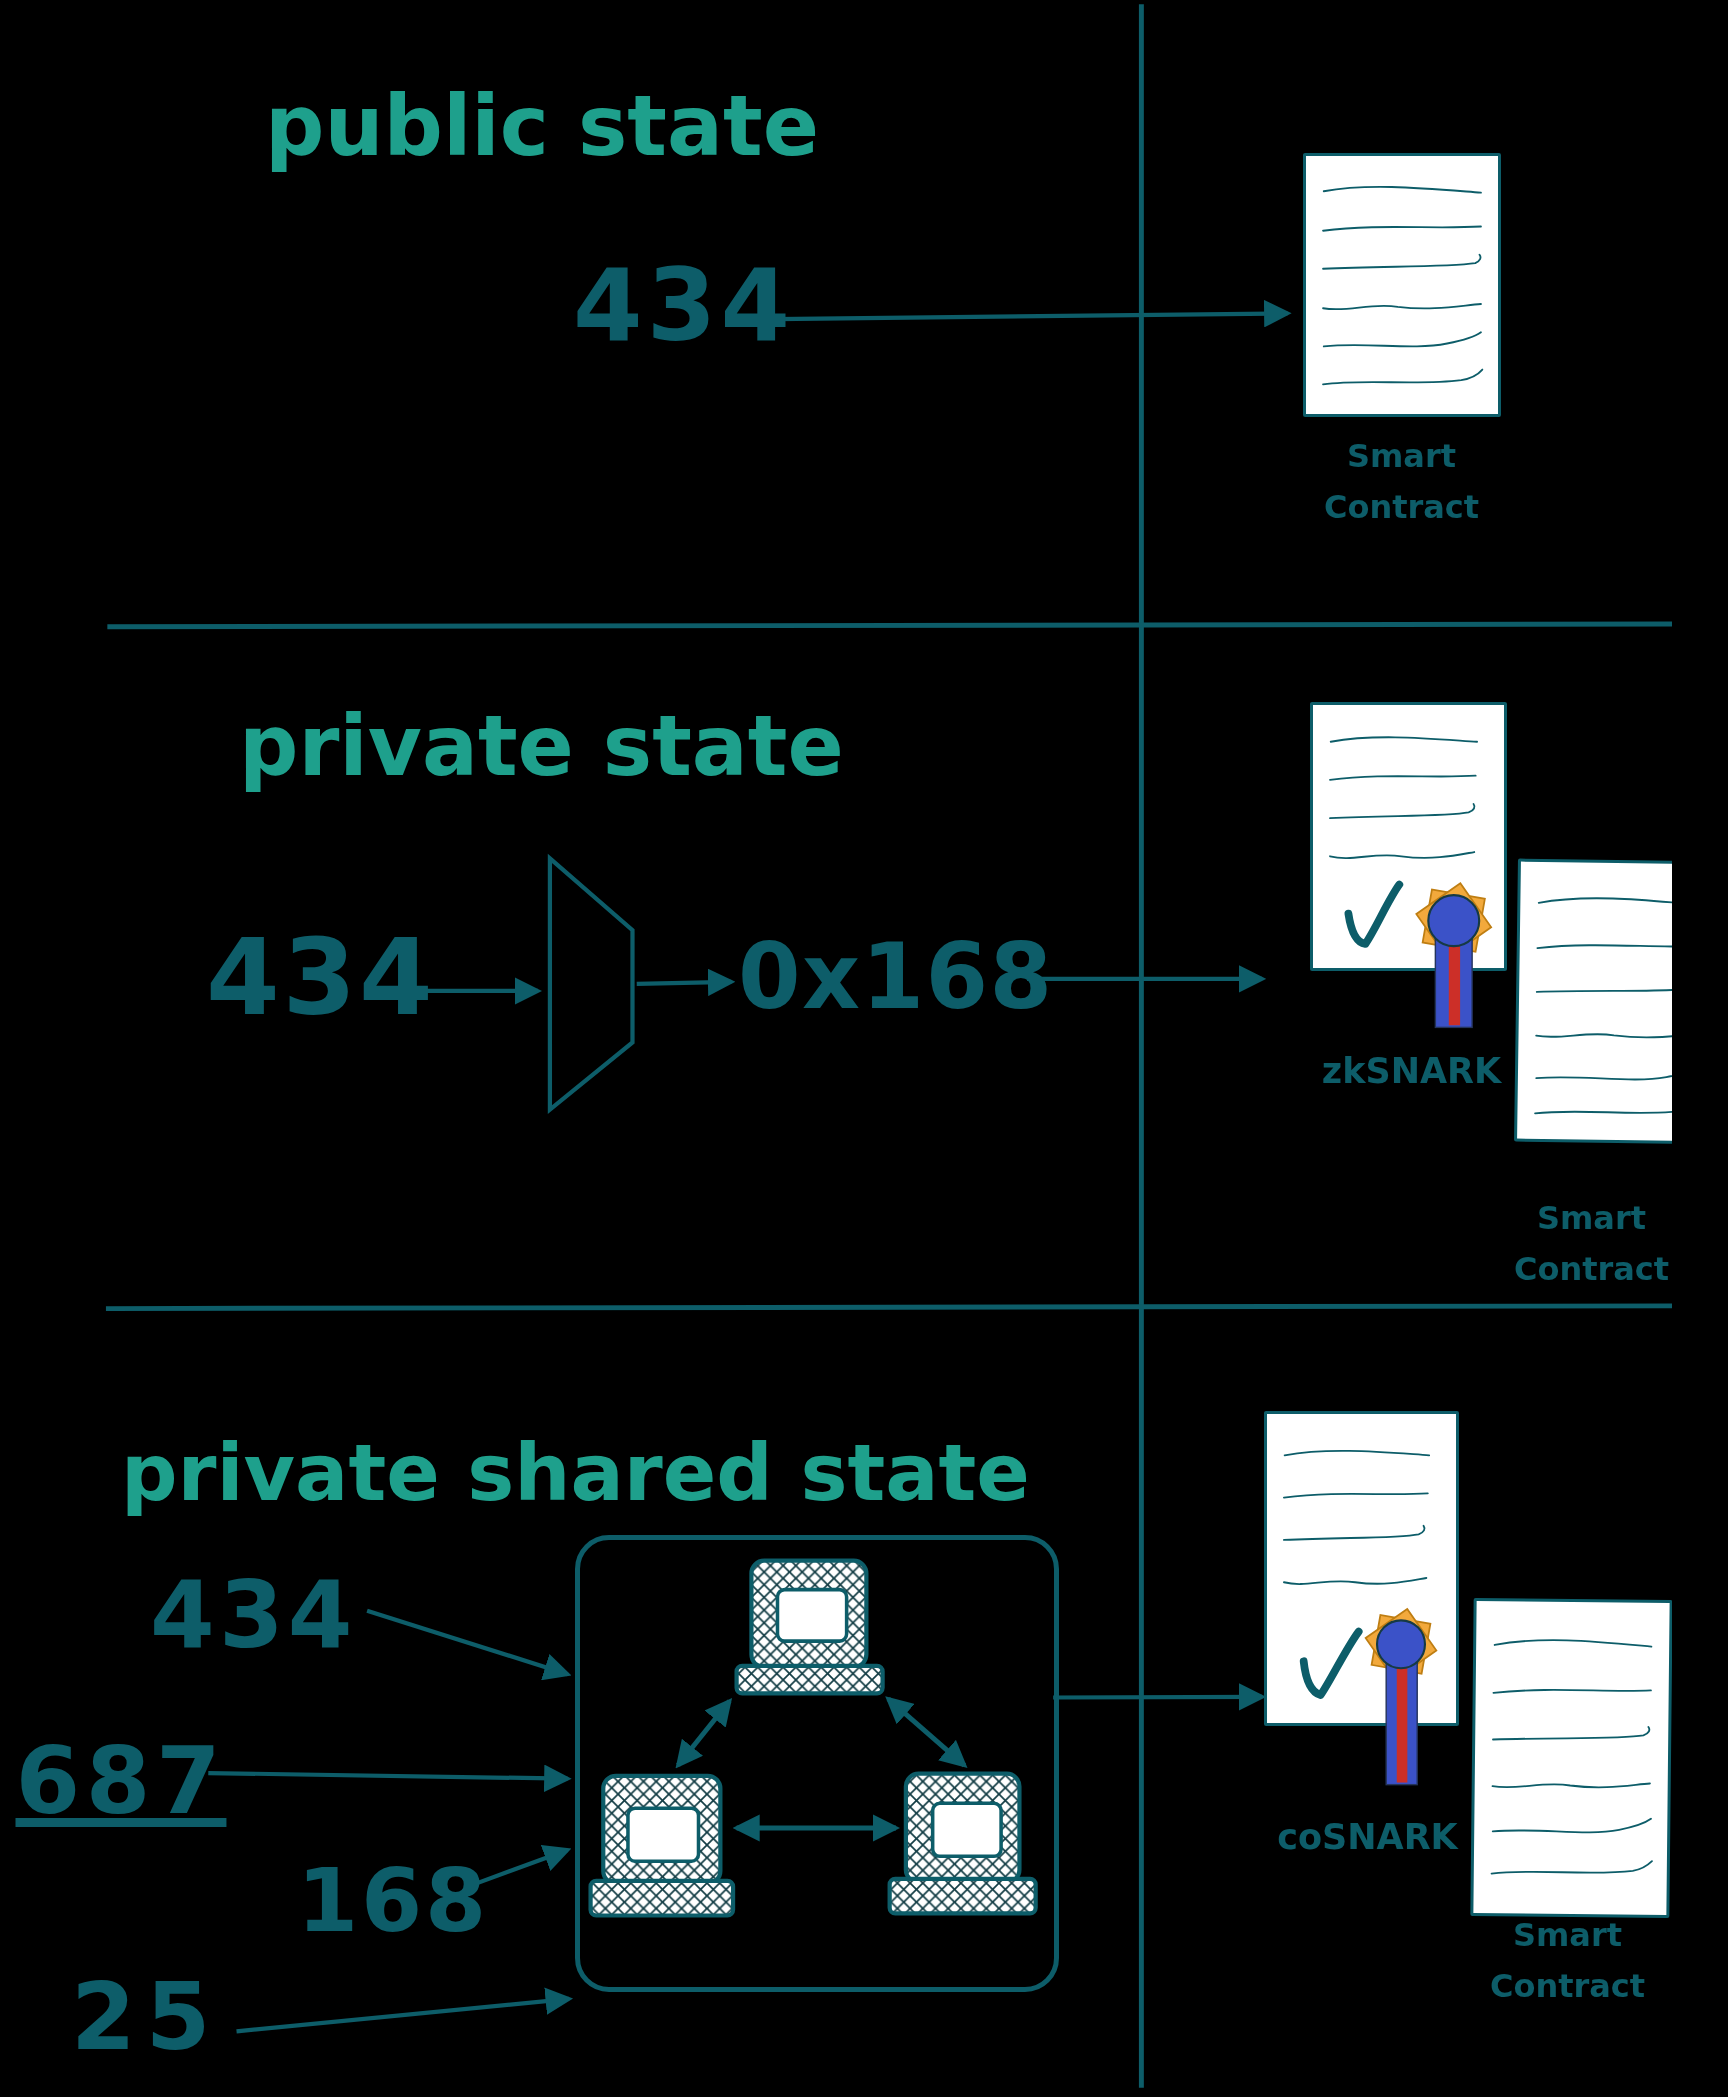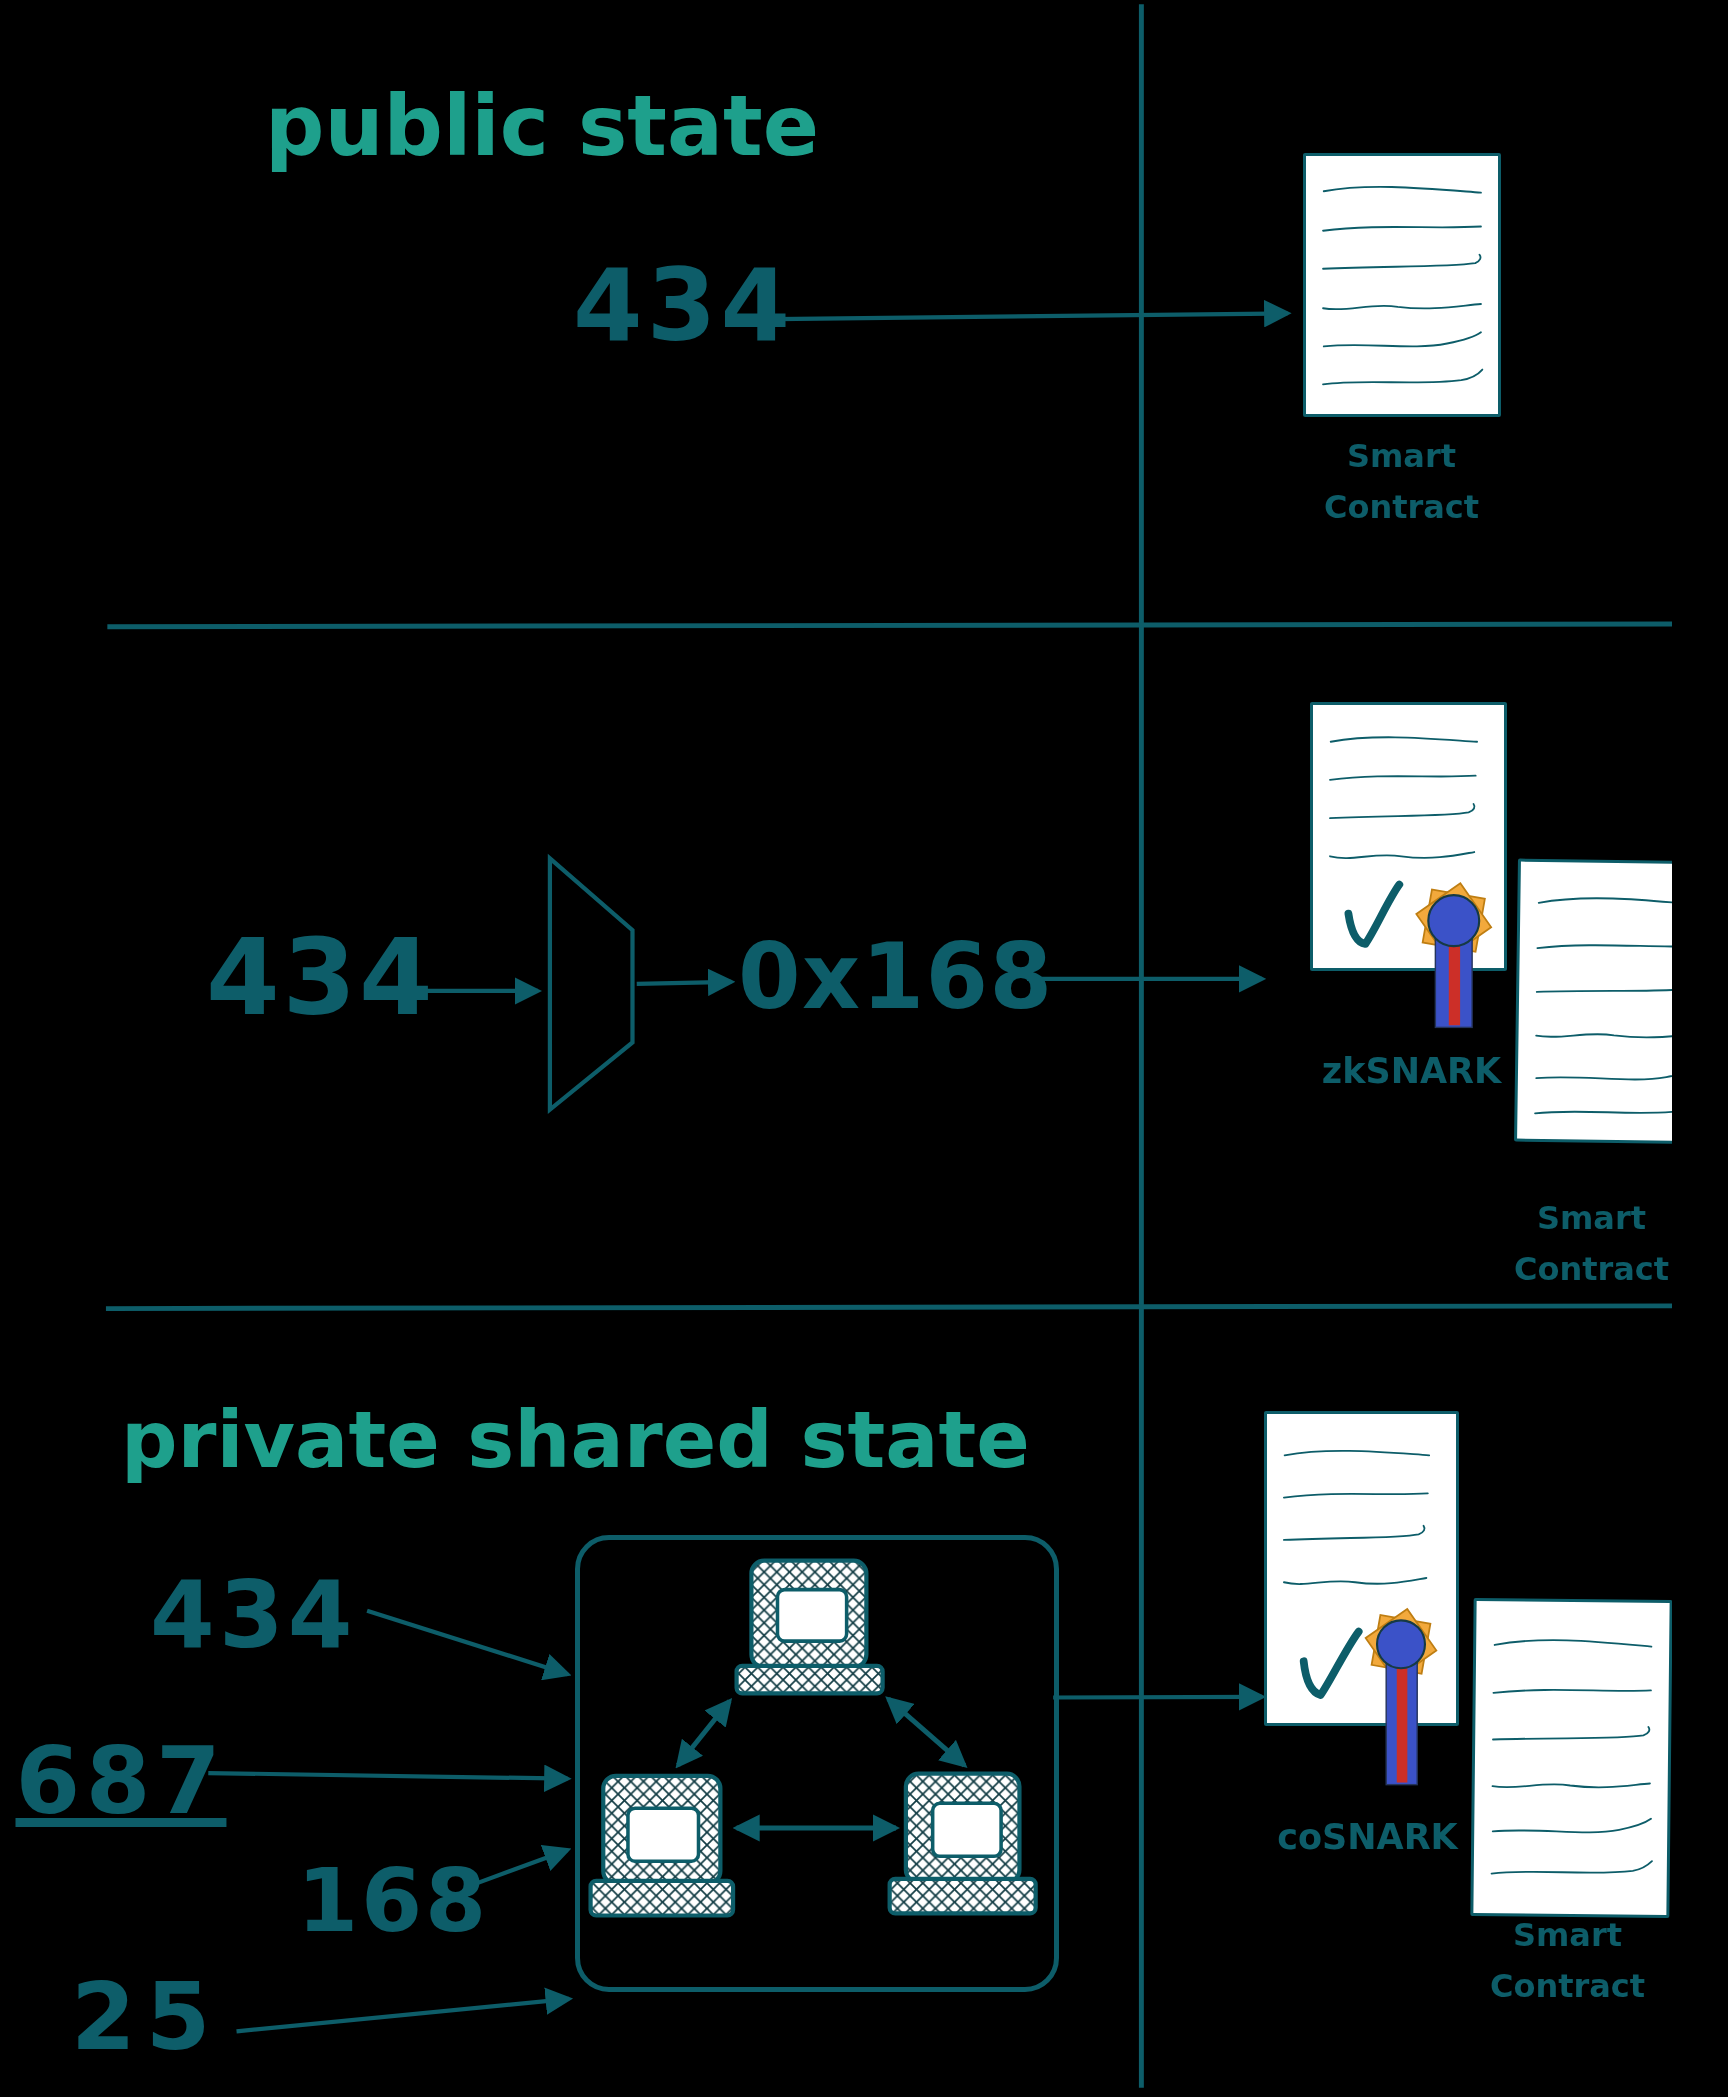--- a/index.html
+++ b/index.html
@@ -61,20 +61,21 @@
       <path class="squiggle" d="M24 106 C 100 96, 180 104, 248 100"></path>
       <path class="squiggle" d="M24 160 C 110 156, 200 158, 240 152 C 247 149, 249 144, 246 140"></path>
       <path class="squiggle" d="M24 216 C 60 222, 90 208, 130 214 C 180 220, 220 212, 248 210"></path>
       <path class="squiggle" d="M25 270 C 90 264, 150 276, 200 266 C 220 262, 240 256, 248 250"></path>
       <path class="squiggle" d="M24 324 C 80 316, 160 326, 220 318 C 232 316, 244 310, 250 303"></path>
     </svg>
   </div>
   <div class="lbl" style="left:1285px;top:431px;width:233px;font-size:32px;">Smart
 Contract</div>
 
+  <div class="heading" style="left:239px;top:705px;font-size:83px;">private state</div>
 
   <div class="num" style="left:206px;top:925px;font-size:106px;letter-spacing:2.8px;">434</div>
   <div class="num" style="left:738px;top:932px;font-size:90px;letter-spacing:1.4px;">0x168</div>
 
   <div class="doc" style="left:1310px;top:702px;width:191px;height:263px;">
     <svg width="191" height="263" viewBox="0 0 270 372">
       <path class="squiggle" d="M25 52 C 90 40, 170 48, 232 52"></path>
       <path class="squiggle" d="M24 106 C 100 96, 170 104, 230 100"></path>
       <path class="squiggle" d="M24 160 C 110 156, 190 158, 220 152 C 228 149, 230 144, 227 140"></path>
       <path class="squiggle" d="M24 214 C 55 222, 85 208, 125 214 C 170 220, 205 212, 228 208"></path>
@@ -96,21 +97,21 @@
       <path class="squiggle" d="M25 122 C 105 112, 190 120, 258 116"></path>
       <path class="squiggle" d="M25 184 C 115 180, 210 182, 248 176 C 256 173, 258 168, 255 164"></path>
       <path class="squiggle" d="M25 246 C 60 252, 95 238, 135 244 C 190 250, 230 242, 258 240"></path>
       <path class="squiggle" d="M26 306 C 95 300, 160 312, 210 302 C 230 298, 250 292, 258 286"></path>
       <path class="squiggle" d="M25 356 C 85 348, 170 358, 230 350 C 242 348, 254 342, 260 336"></path>
     </svg>
   </div>
   <div class="lbl" style="left:1475px;top:1193px;width:233px;font-size:32px;">Smart
 Contract</div>
 
-  <div class="heading" style="left:121px;top:1401px;font-size:79px;">private shared state</div>
+  <div class="heading" style="left:121px;top:1434px;font-size:79px;">private shared state</div>
 
   <div class="num" style="left:150px;top:1569px;font-size:93px;letter-spacing:4.2px;">434</div>
   <div class="num" style="left:15.5px;top:1735px;font-size:93px;letter-spacing:5.6px;text-decoration:underline;">687</div>
   <div class="num" style="left:297px;top:1857px;font-size:88px;letter-spacing:2.8px;">168</div>
   <div class="num" style="left:71px;top:1971px;font-size:93px;letter-spacing:10px;">25</div>
 
   <div class="abs" style="left:575px;top:1535px;width:474px;height:447px;border:5px solid var(--ink);border-radius:34px;">
     <svg width="474" height="447" viewBox="0 0 672 633" style="overflow:visible">
       <defs>
         <pattern id="hatch" width="18" height="18" patternUnits="userSpaceOnUse">

